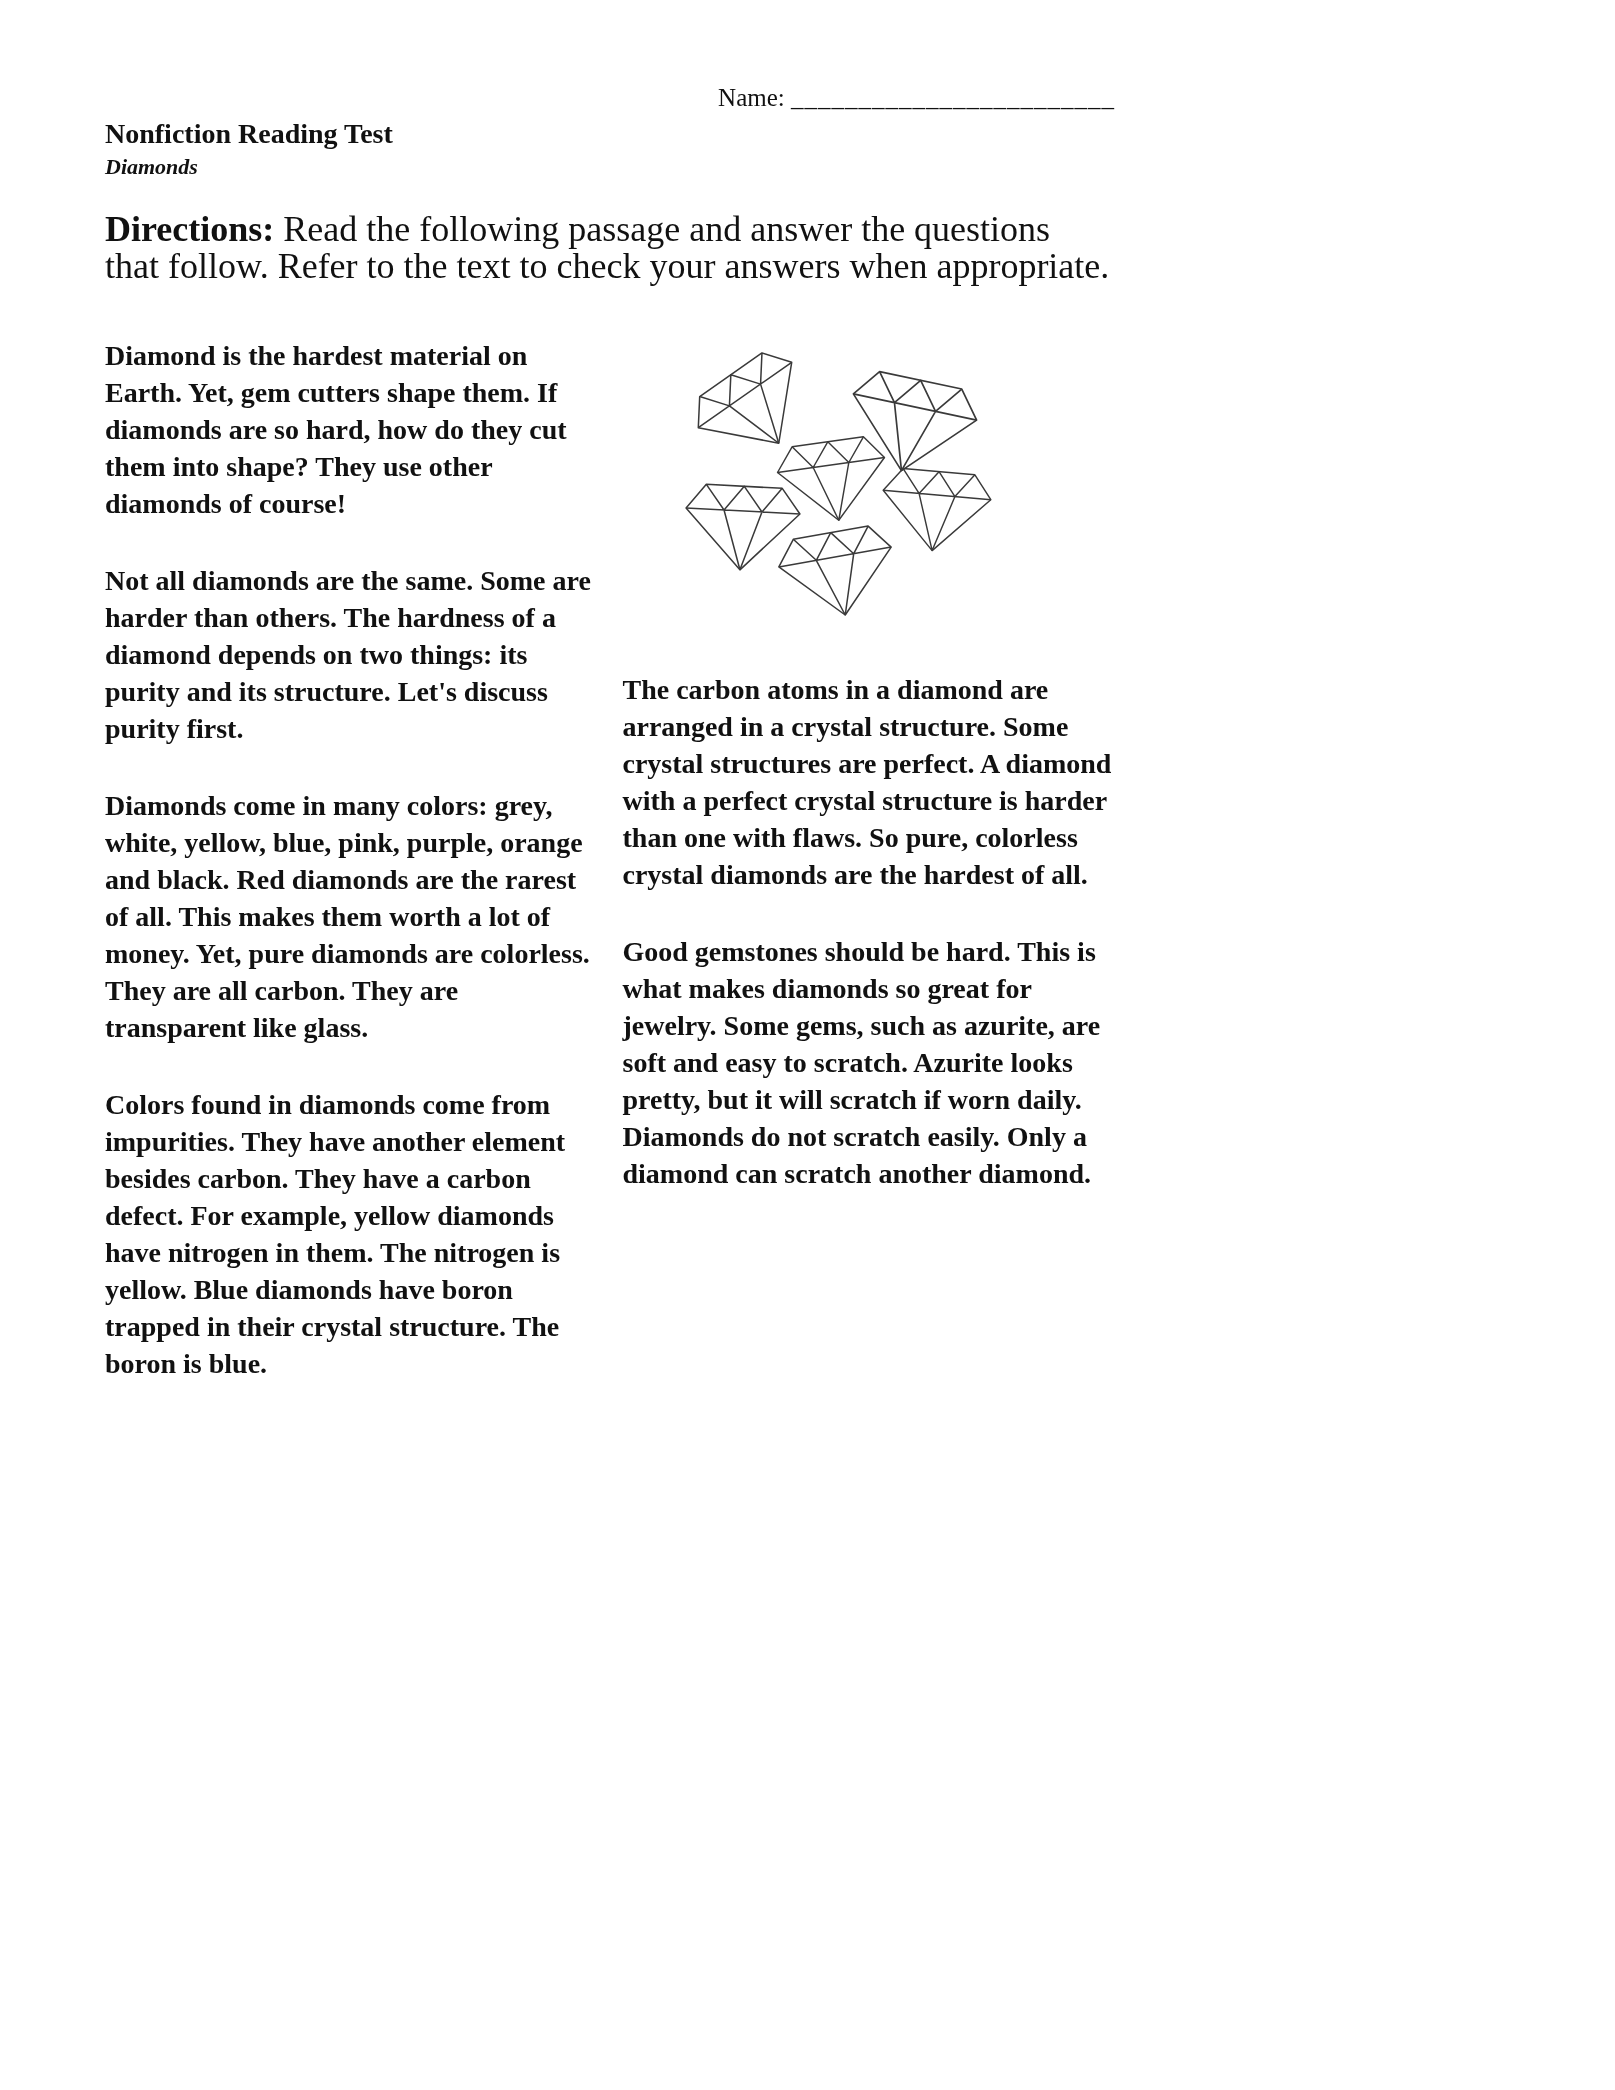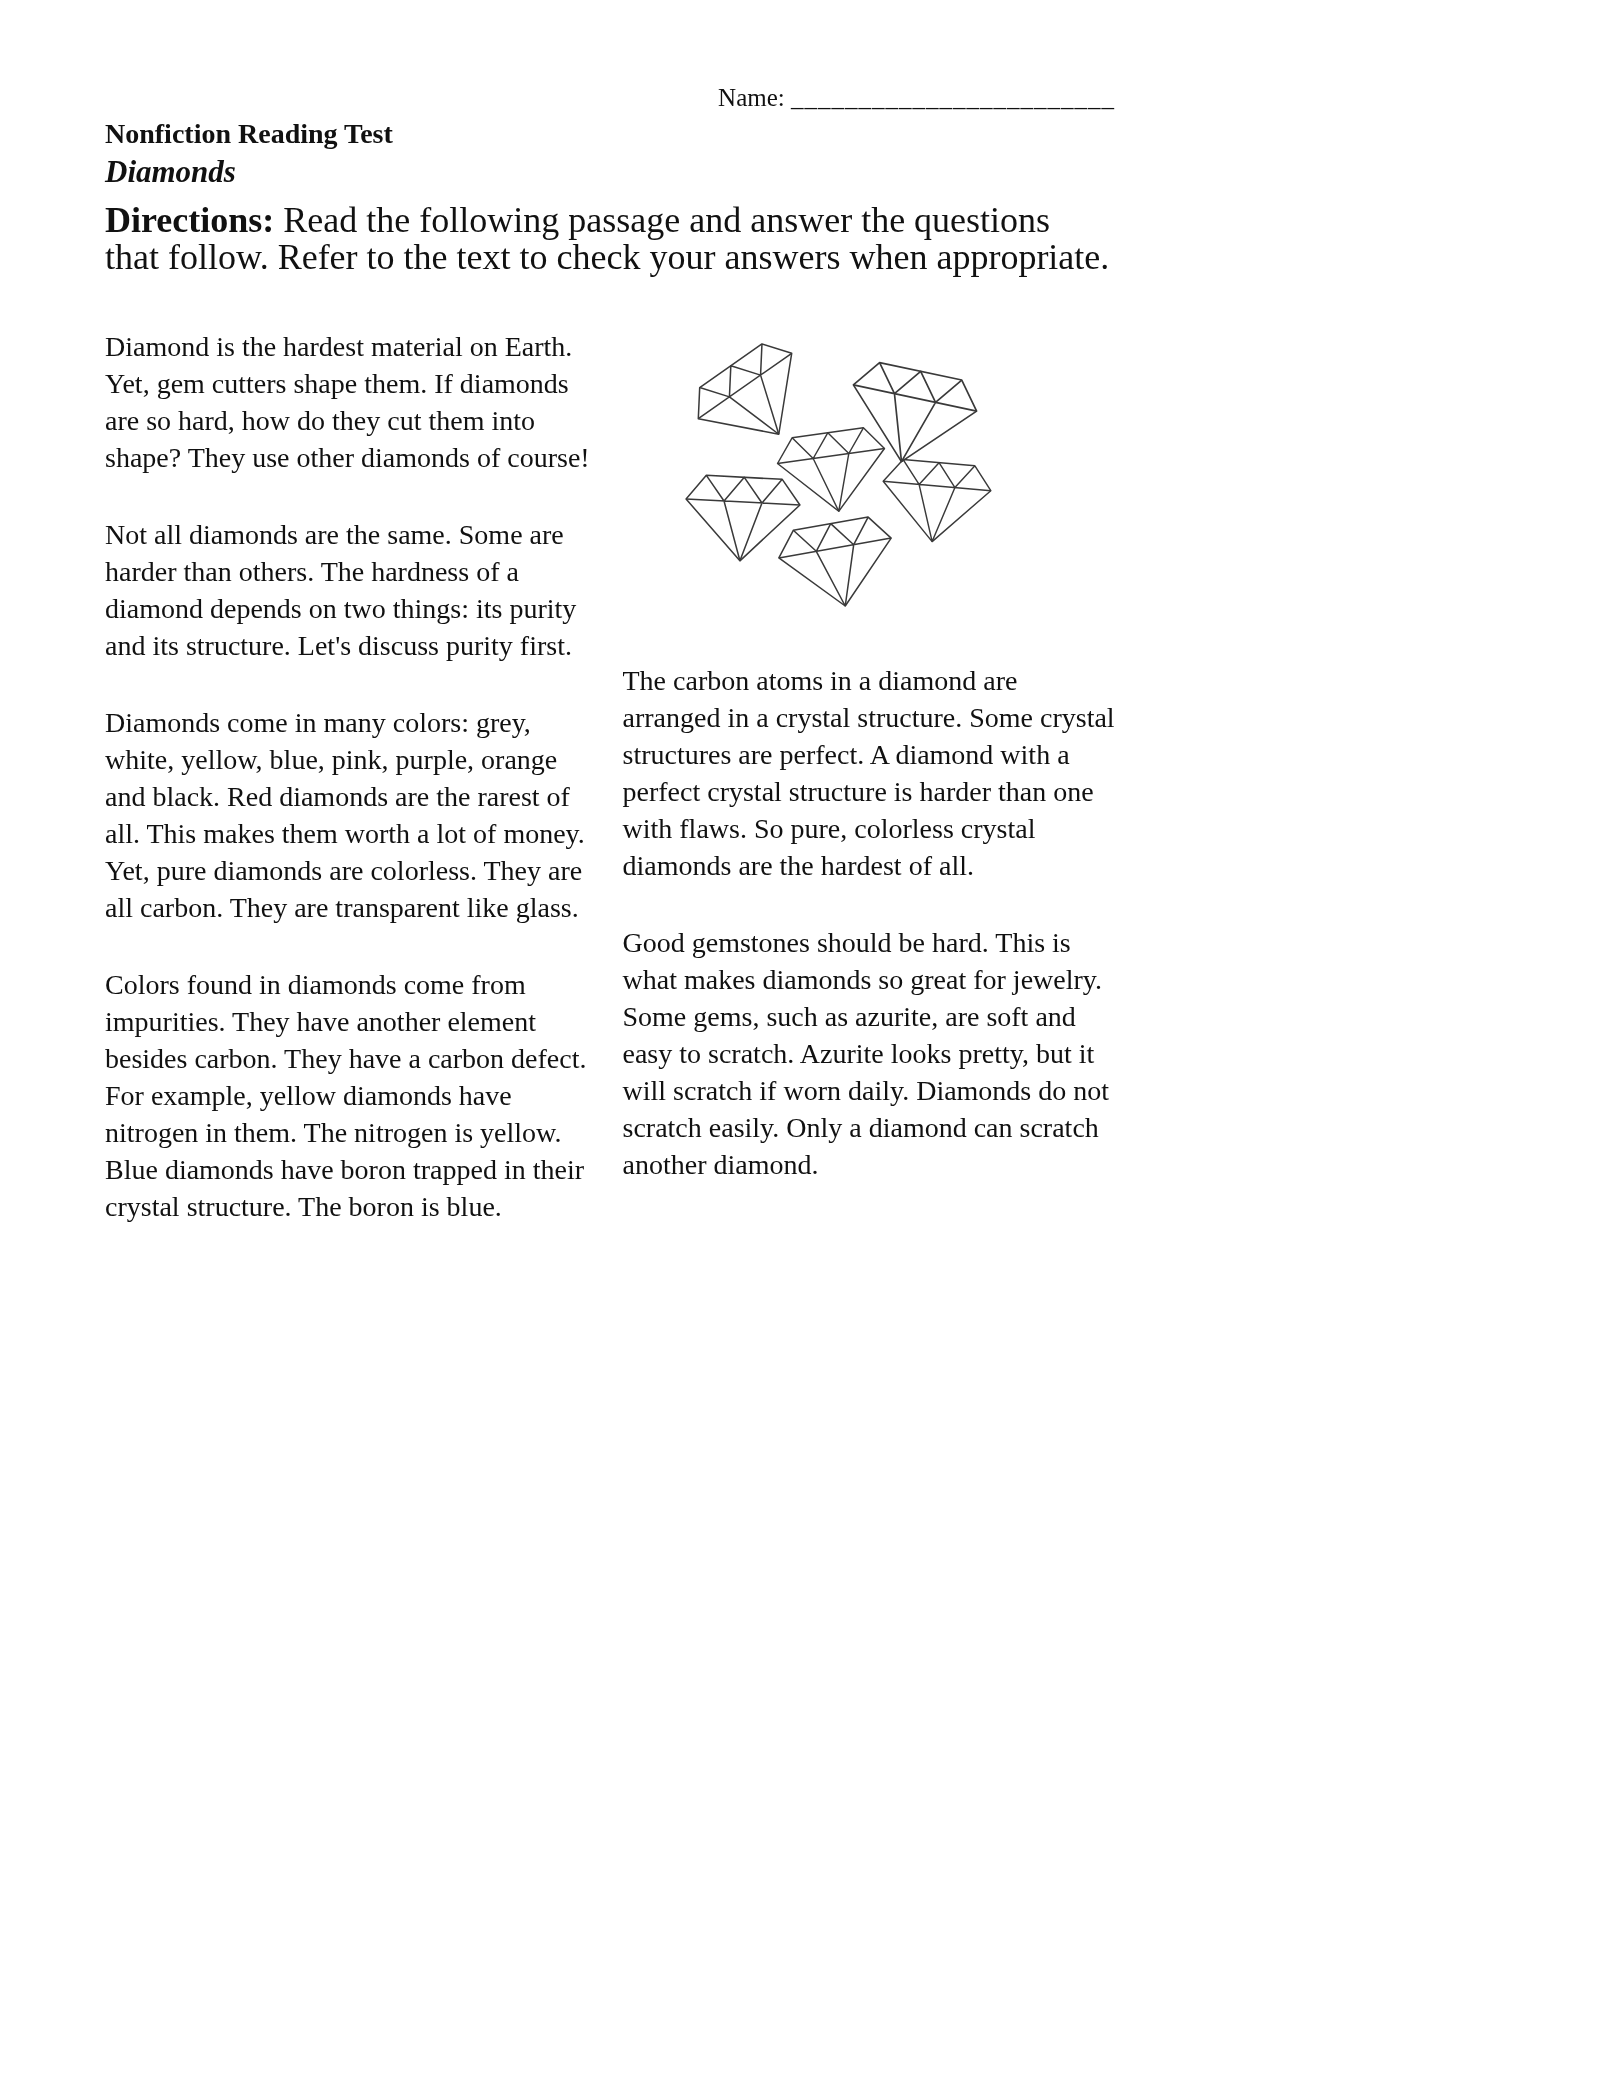--- a/index.html
+++ b/index.html
@@ -32,39 +32,40 @@
   .name-line {
     letter-spacing: 1px;
   }
   h1.title {
     font-size: 28px;
     font-weight: bold;
     margin: 6px 0 0 0;
     line-height: 1.15;
   }
   h2.subtitle {
-    font-size: 31px;
+    font-size: 22px;
     font-weight: bold;
     font-style: italic;
-    margin: 4px 0 12px 0;
+    margin: 4px 0 32px 0;
     line-height: 1.15;
   }
   .directions {
     font-size: 36px;
     line-height: 37px;
     margin: 0 0 52px 0;
     width: 1005px;
   }
   .directions b { font-weight: bold; }
   .columns {
     display: flex;
     gap: 25px;
   }
   .col {
     width: 495px;
+    font-weight: bold;
   }
   .col p {
     font-size: 28px;
     line-height: 37px;
     margin: 0 0 40px 0;
     text-align: left;
   }
   .illustration-wrap {
     margin: 6px 0 56px 40px;
     width: 345px;

